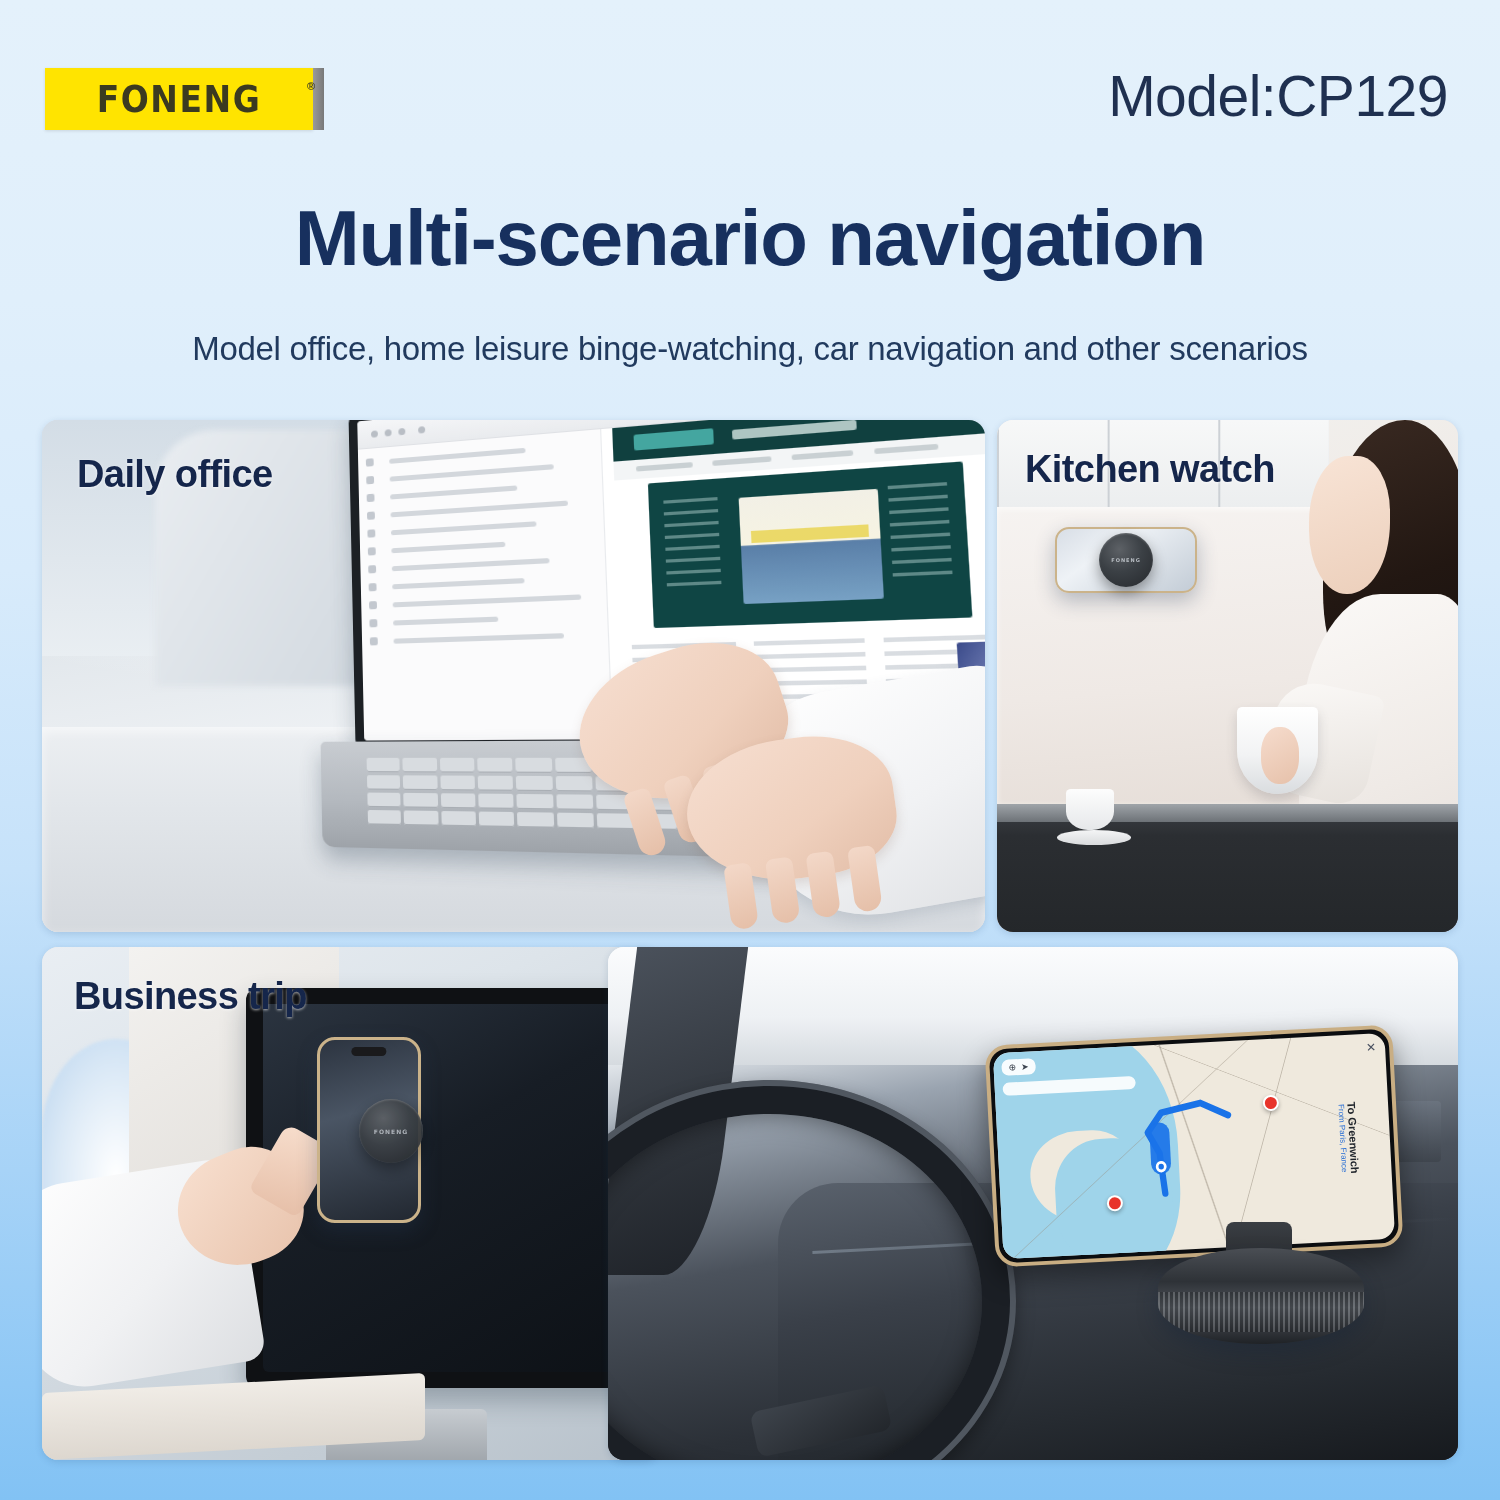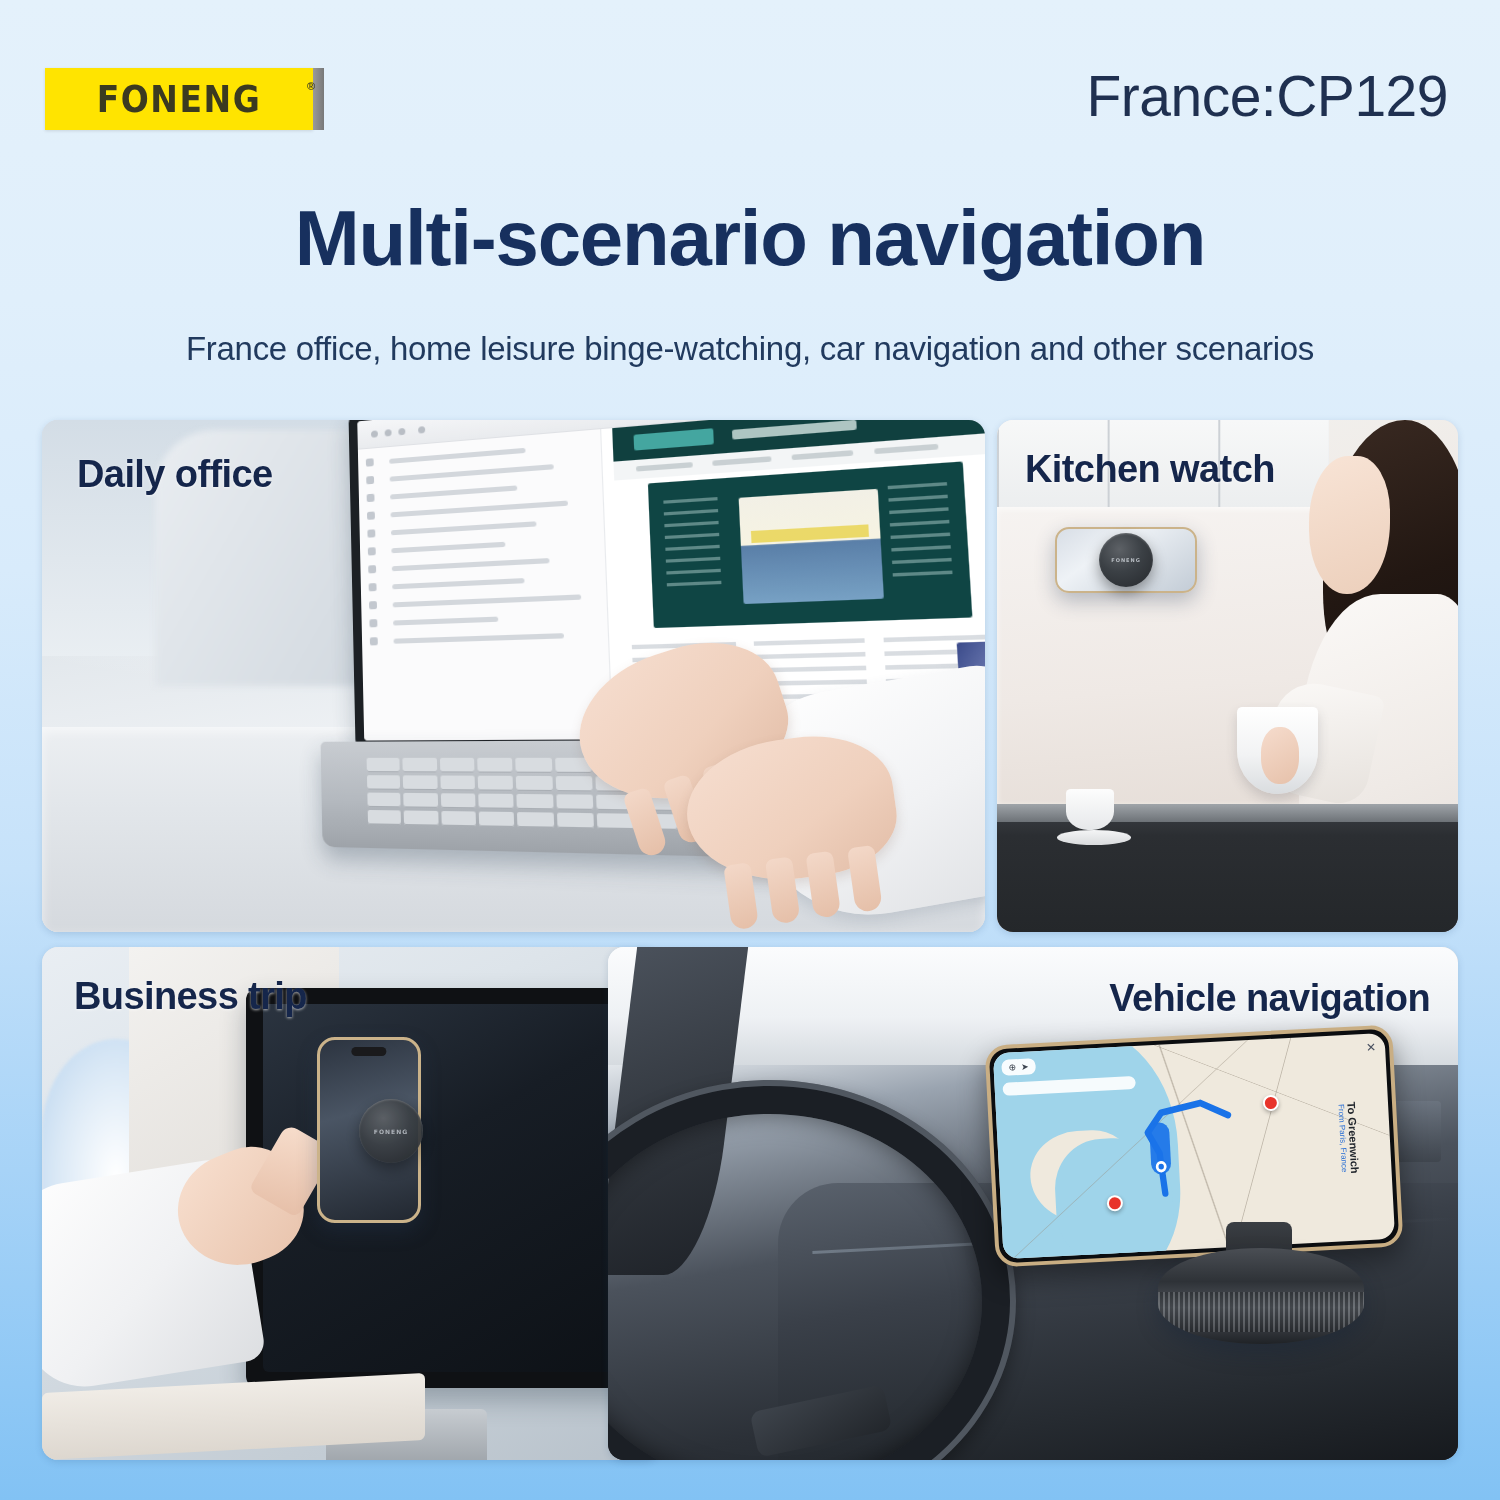--- a/index.html
+++ b/index.html
@@ -629,25 +629,25 @@
 <div class="header">
 
   <div class="logo-wrap">
     <div class="logo-plate">
       <span class="logo-text">FONENG</span>
       <span class="logo-reg" style="position:absolute;left:262px;top:12px;color:#3b3a20;">®</span>
     </div>
     <div class="logo-bar"></div>
   </div>
 
-  <div class="model-label">France:CP129</div>
+  <div class="model-label">Model:CP129</div>
 </div>
 
 <div class="main-title">Multi-scenario navigation</div>
-<div class="sub-title">France office, home leisure binge-watching, car navigation and other scenarios</div>
+<div class="sub-title">Model office, home leisure binge-watching, car navigation and other scenarios</div>
 
 <div class="grid">
 
   <div class="card card-kitchen">
     <div class="scene">
       <div class="kitchen-bg"></div>
       <div class="k-tile-row"></div>
       <div class="k-cabinet"></div>
 
       <div class="k-woman">
@@ -891,16 +891,15 @@
         </div>
       </div>
 
       <div class="mount" style="left:540px; top:275px; width:230px; height:130px;">
         <div class="mount-neck" style="left:78px; top:0; width:66px; height:40px; border-radius:8px;"></div>
         <div class="mount-base" style="left:10px; top:26px; width:206px; height:96px;">
           <div class="knurl"></div>
         </div>
       </div>
     </div>
-    <div class="card-label lbl-vehicle">Vehicle navigation</div>
   </div>
 
 </div>
 
 </body></html>

